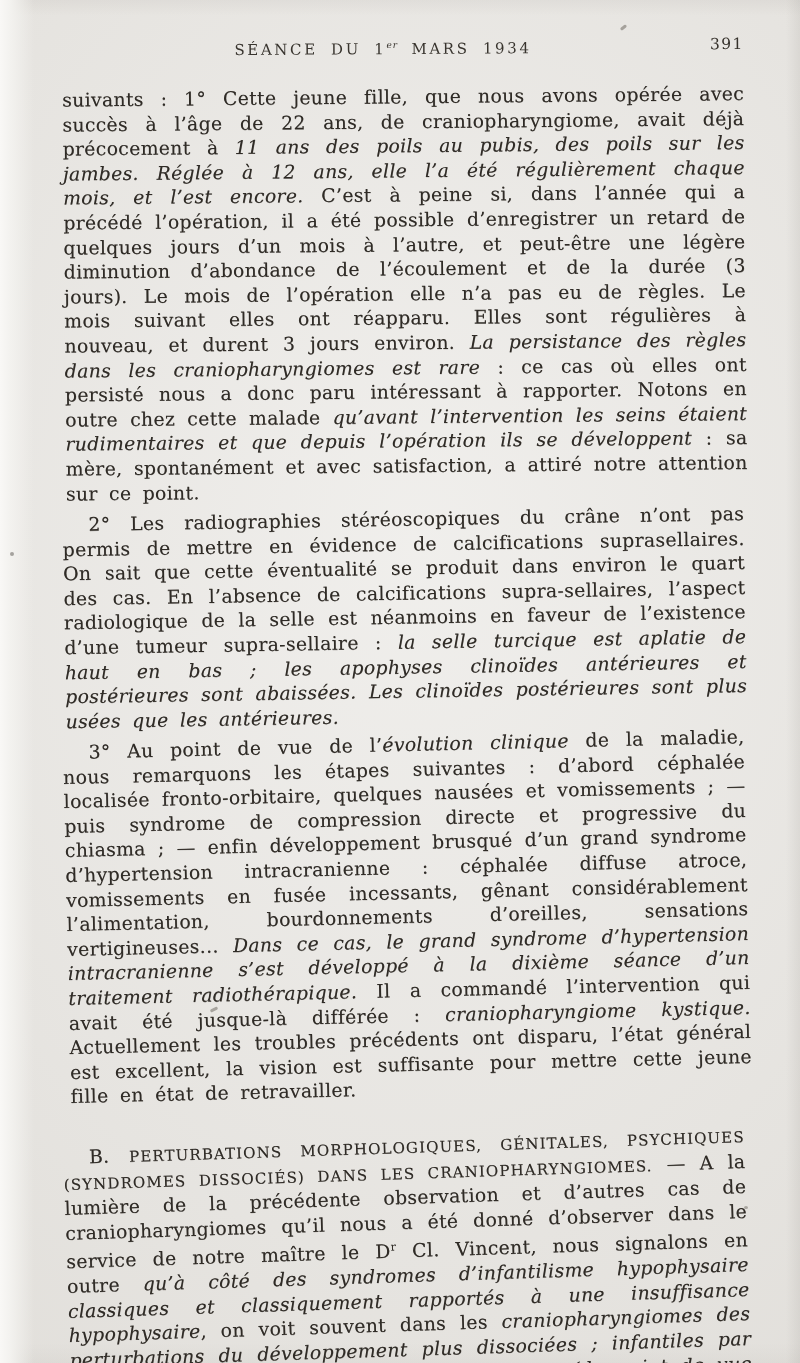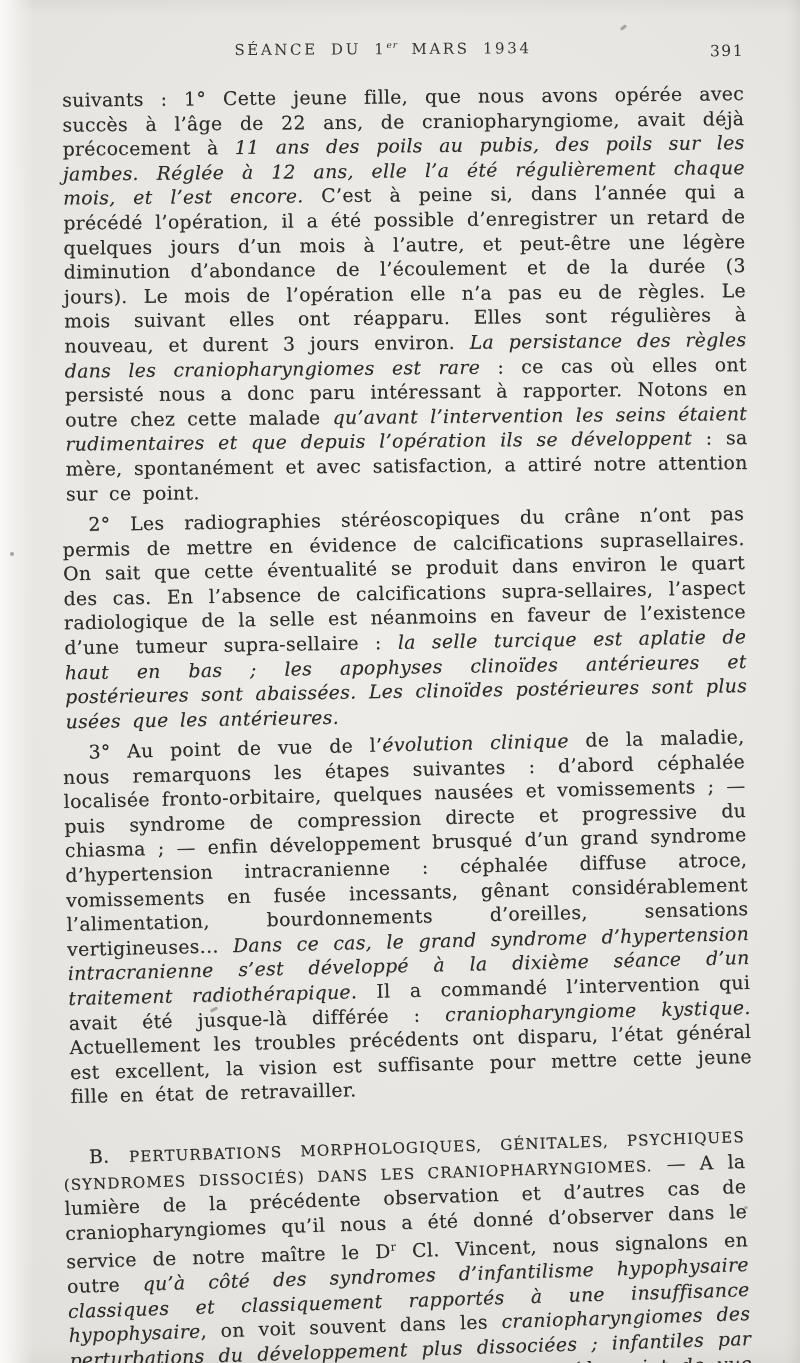--- a/index.html
+++ b/index.html
@@ -48,21 +48,21 @@
     color: #38342e;
     white-space: nowrap;
   }
   .header-title .seg-sup {
     font-size: 9px;
     letter-spacing: 1px;
   }
   .page-number {
     position: absolute;
     right: 0;
-    top: 8px;
+    top: 1px;
     font-size: 15.5px;
     letter-spacing: 1.5px;
     color: #35312b;
   }
   .body-text {
     margin-top: 6px;
     text-shadow: 0.2px 0.3px 0.4px rgba(47,43,38,0.45);
   }
   .para {
     margin: 0;

